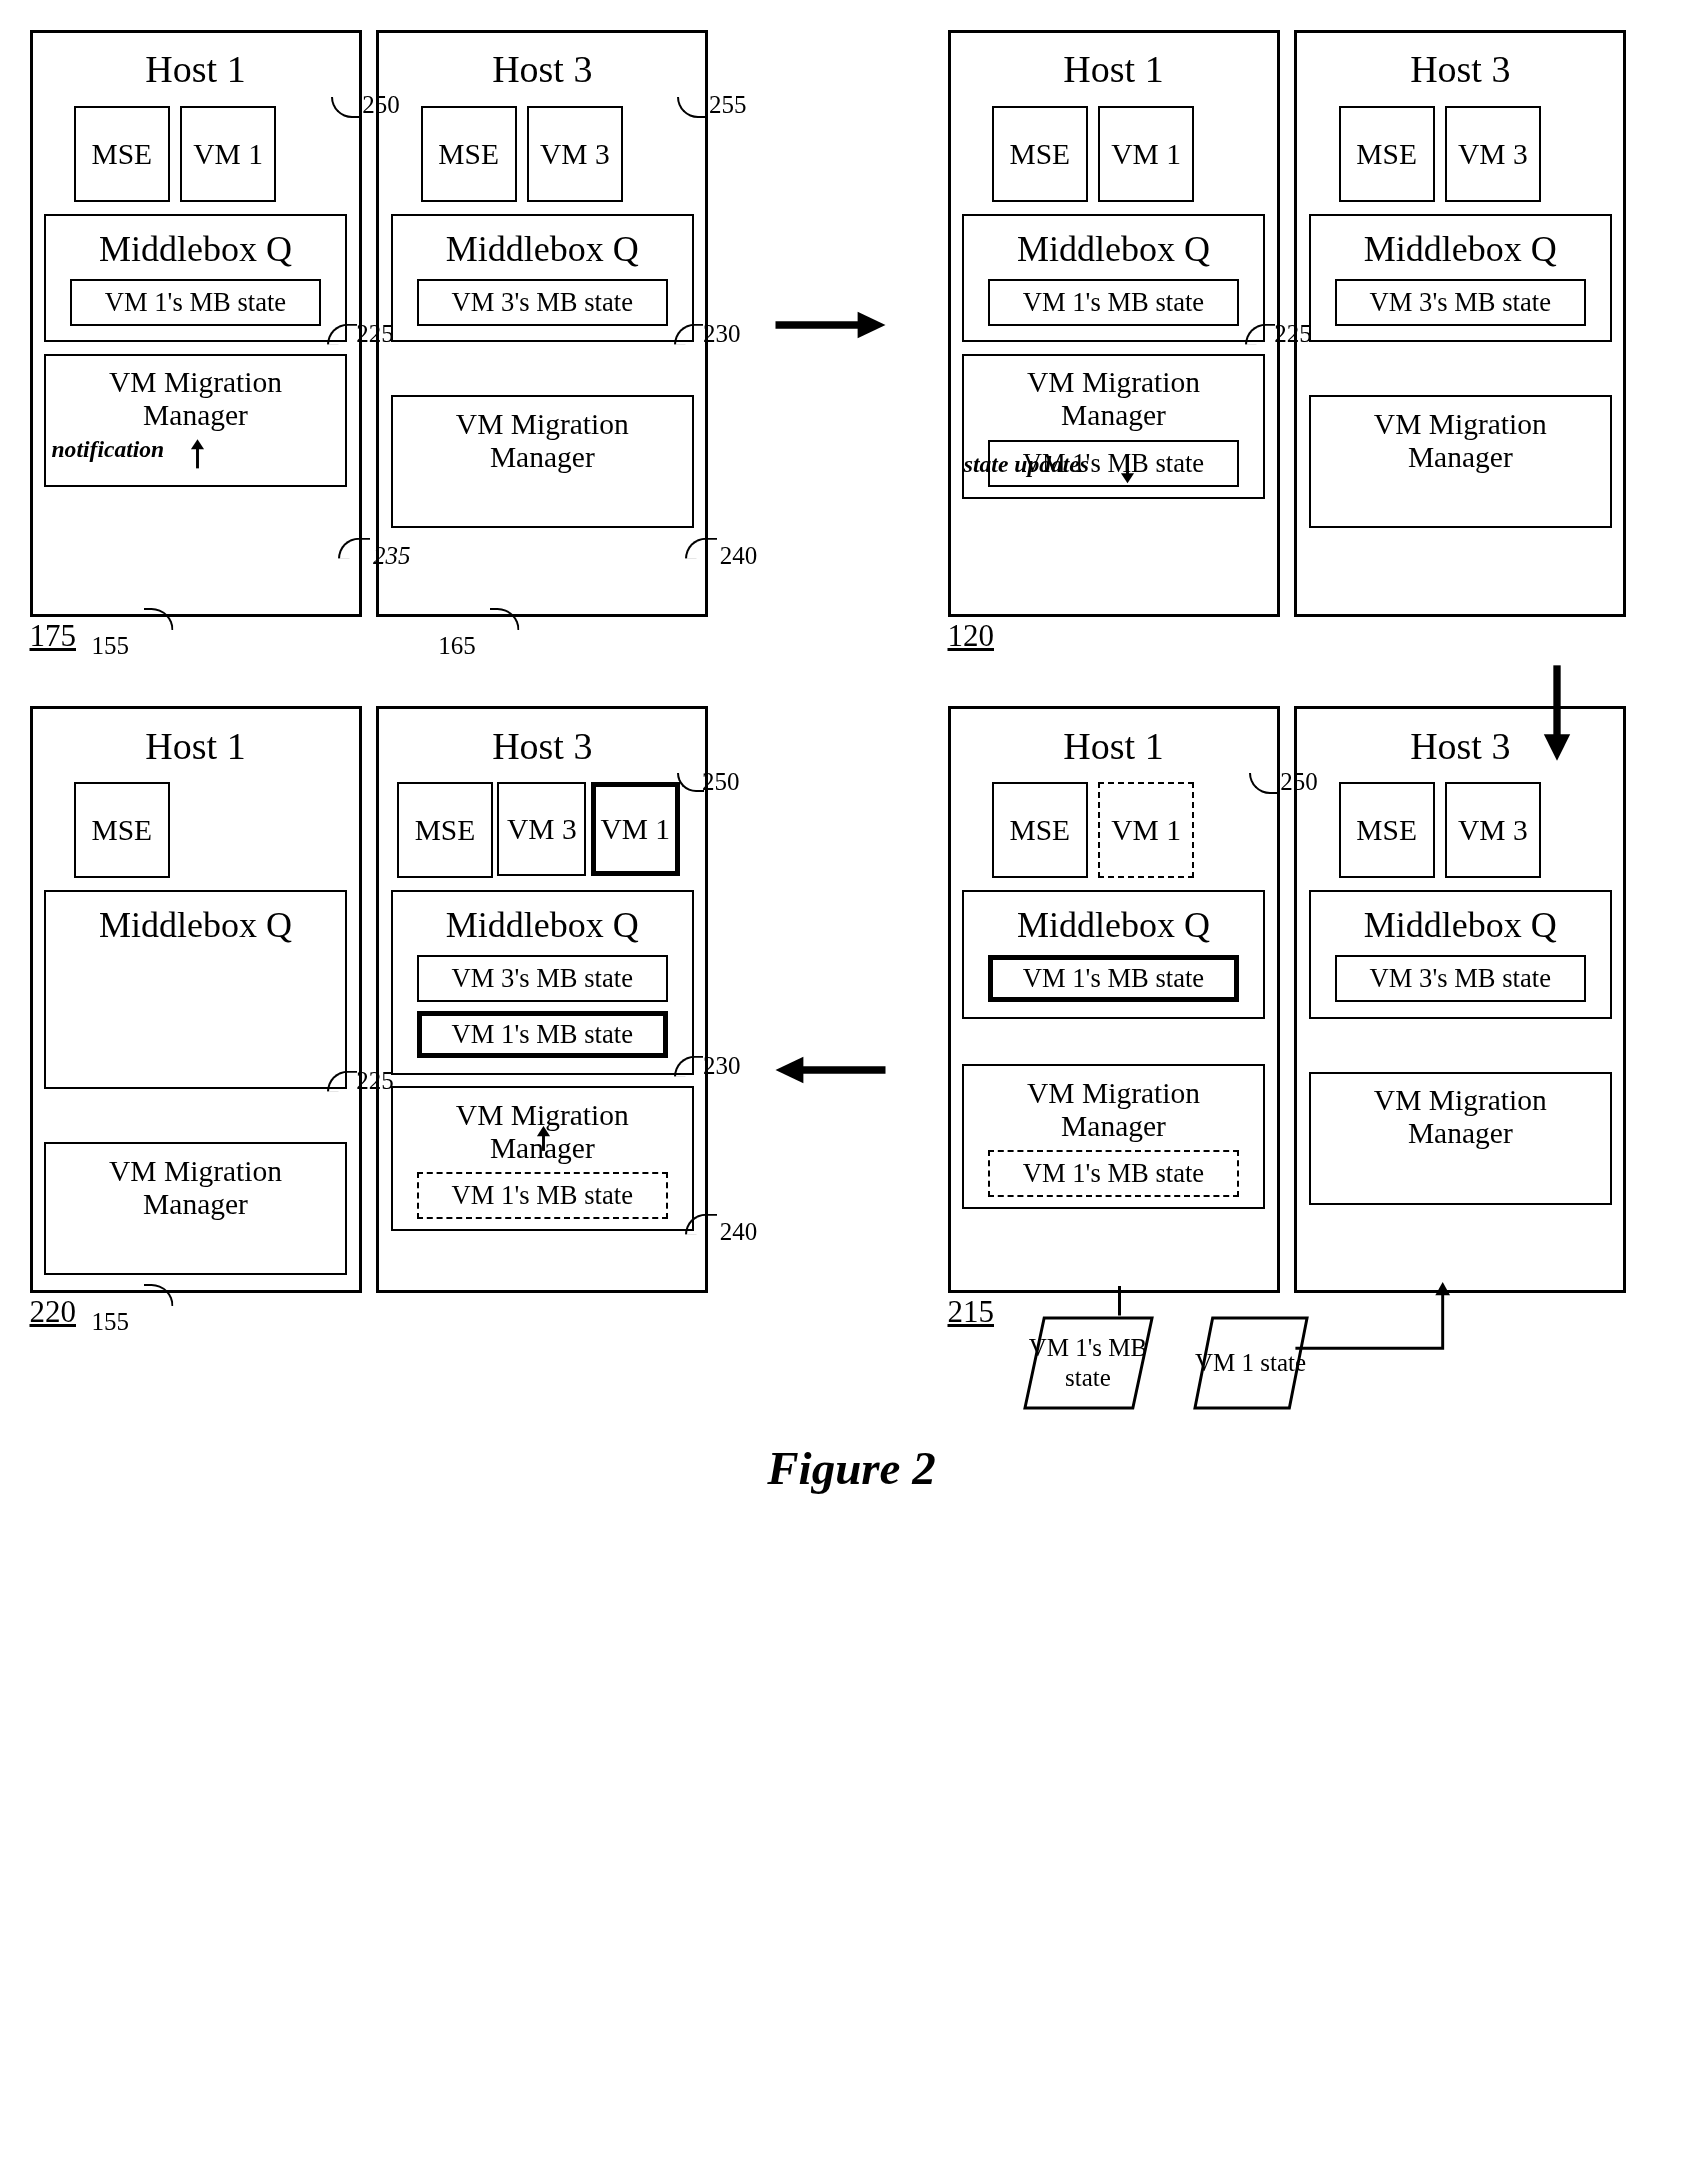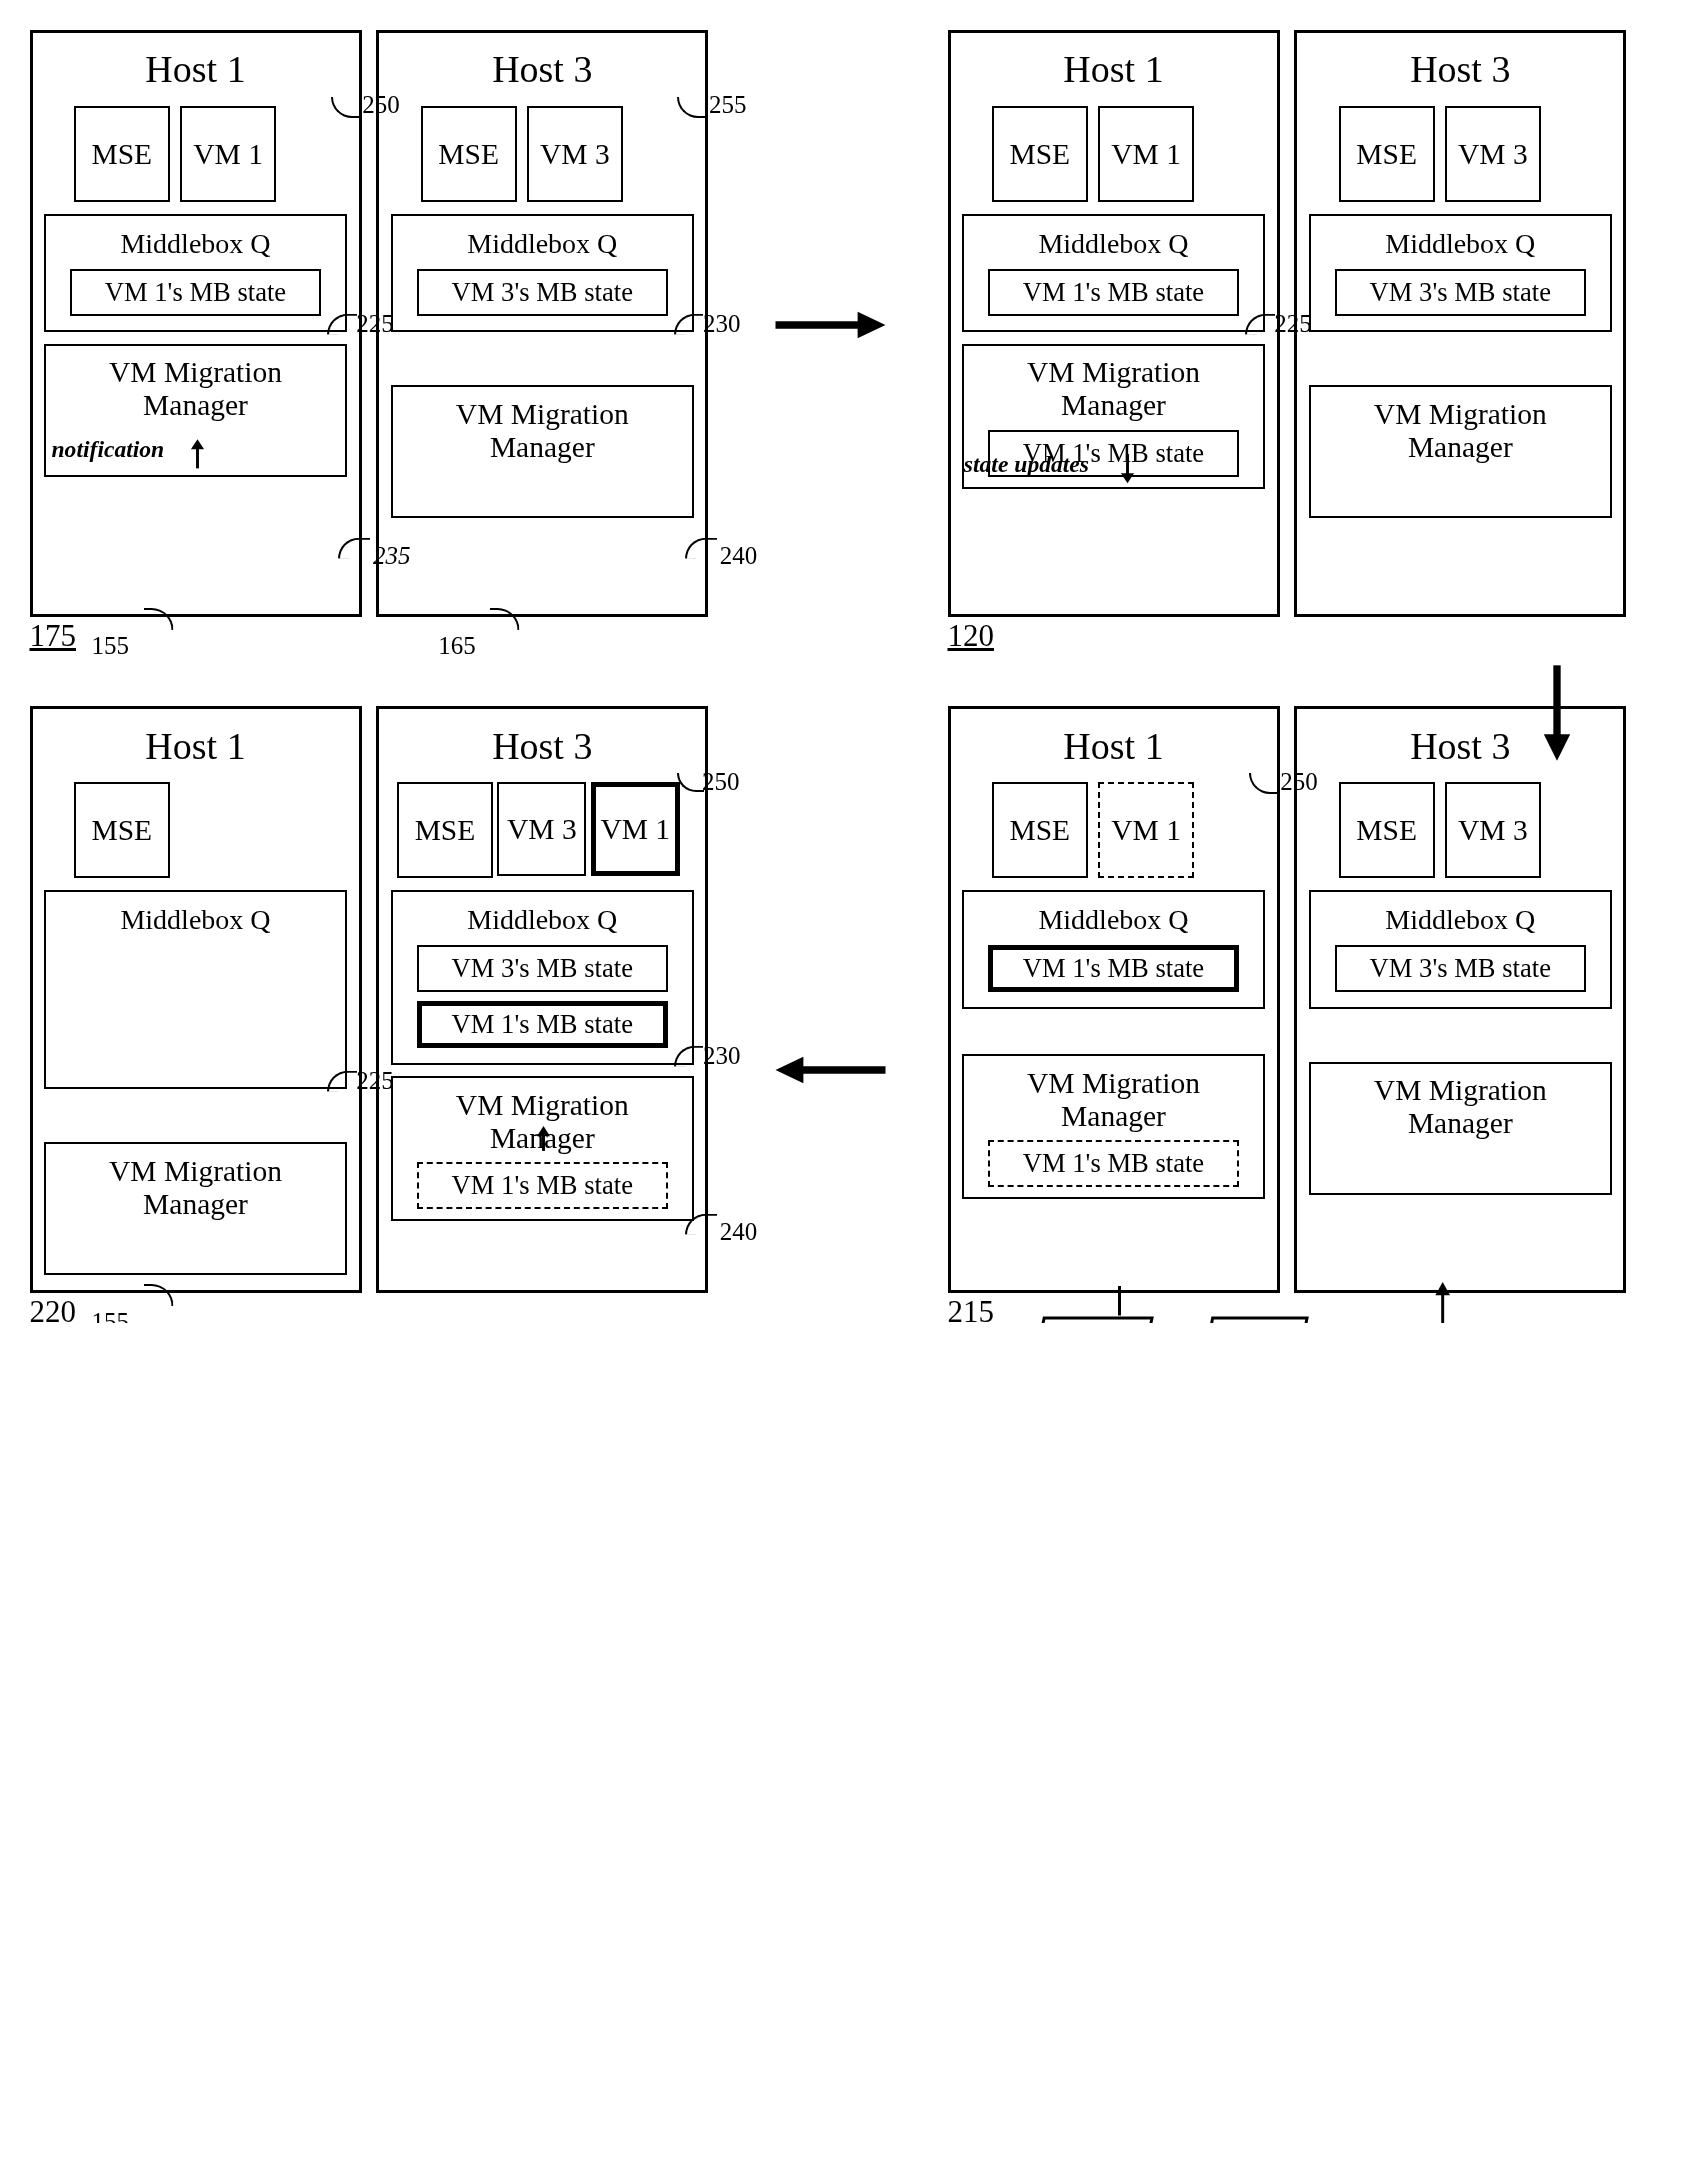--- a/index.html
+++ b/index.html
@@ -74,21 +74,21 @@
   .middlebox {
     border: 2.2px solid #000;
     padding: 11.8px 8.9px 14.8px 8.9px;
     text-align: center;
     display: flex;
     flex-direction: column;
     gap: 8.9px;
     align-items: center;
     position: relative;
   }
-  .middlebox-title { font-size: 28px; }
+  .middlebox-title { font-size: 36px; }
   .mbstate {
     border: 2.2px solid #000;
     width: 251px;
     height: 47px;
     font-size: 26.6px;
     display: flex;
     align-items: center;
     justify-content: center;
   }
   .mbstate.bold { border-width: 5.2px; }
@@ -414,14 +414,15 @@
     </div>
     <div class="flow-arrow" style="left:745px; top:1018px;">
       <svg width="111" height="44" viewBox="0 0 150 60">
           <line x1="150" y1="30" x2="30" y2="30" stroke="#000" stroke-width="10"></line>
           <polygon points="0,30 38,12 38,48" fill="#000"></polygon>
         </svg>
     </div>
 
   </div>
 
+  <div class="fig-title">Figure 2</div>
 </div>
 
 
 </body></html>

